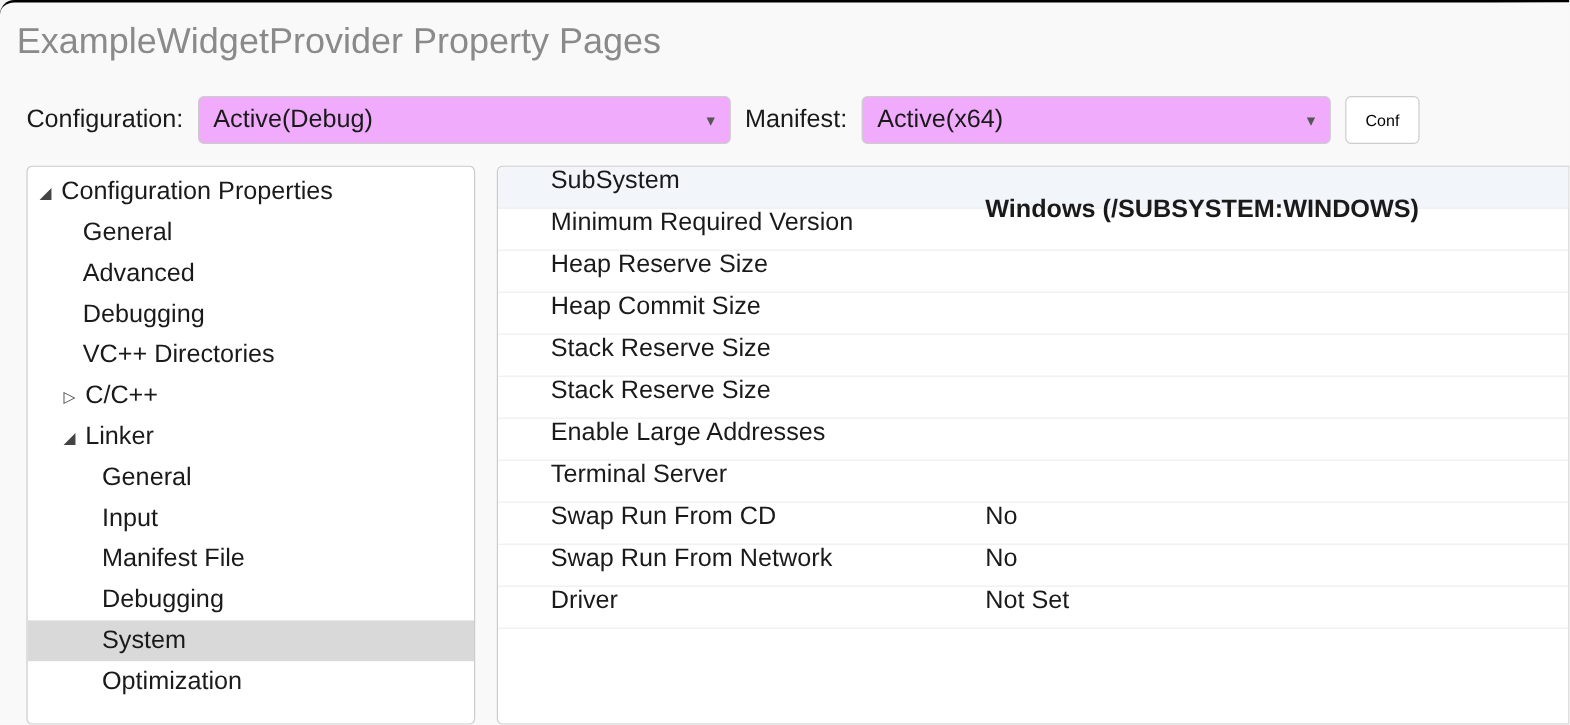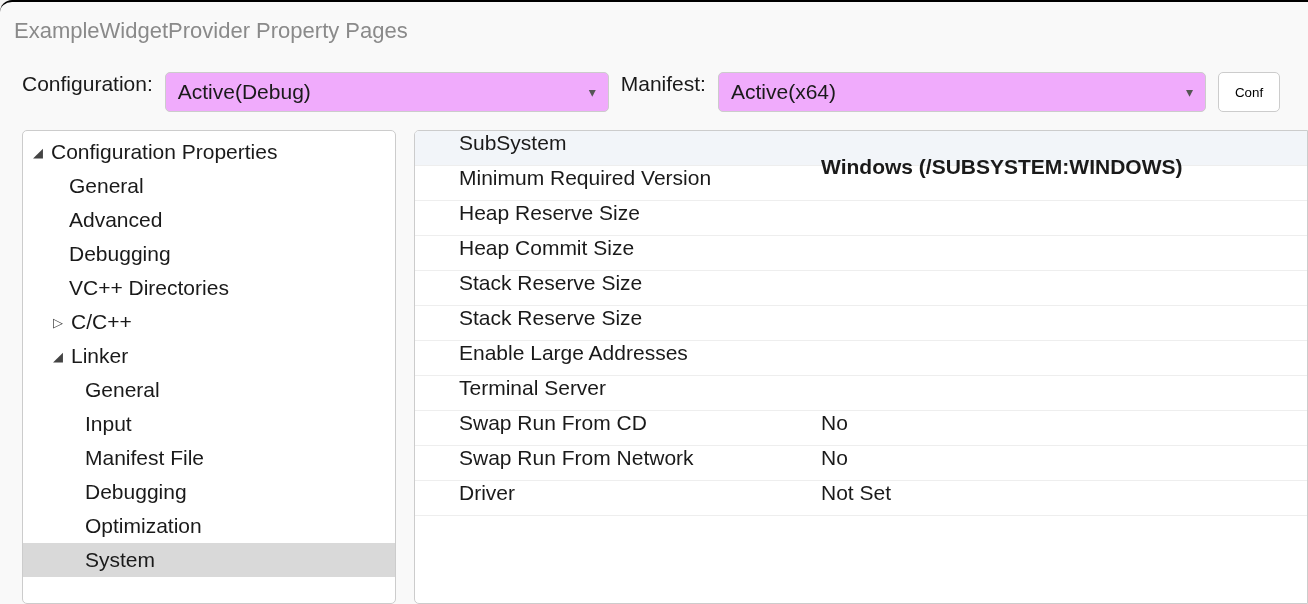--- a/index.html
+++ b/index.html
@@ -16,46 +16,46 @@
       background: #f9f9f9;
       height: 100%;
       display: flex;
       flex-direction: column;
       border-top-left-radius: 12px;
       border-top: 2px solid #000;
     }
     .titlebar {
       padding: 16px 14px 10px 14px;
       color: #8a8a8a;
-      font-size: 22px;
+      font-size: 30px;
     }
     .topbar {
       display: flex;
-      align-items: flex-start;
+      align-items: center;
       gap: 12px;
       padding: 18px 14px 18px 22px;
     }
     .label {
       color: #1a1a1a;
       white-space: nowrap;
     }
     .dropdown {
       display: flex;
       align-items: center;
       justify-content: space-between;
       background: #f0abfc;
       border: 1px solid #ccc;
       border-radius: 5px;
       height: 40px;
       padding: 0 12px;
       cursor: pointer;
       flex-shrink: 0;
     }
     .dropdown.config { width: 444px; }
-    .dropdown.platform { width: 488px; }
+    .dropdown.platform { width: 391px; }
     .chev {
       font-size: 14px;
       color: #555;
     }
     .btn {
       background: #fff;
       border: 1px solid #ccc;
       border-radius: 5px;
       height: 40px;
       padding: 0 16px;
@@ -177,25 +177,25 @@
       </div>
       <div class="tree-item indent-2">
         <span>Input</span>
       </div>
       <div class="tree-item indent-2">
         <span>Manifest File</span>
       </div>
       <div class="tree-item indent-2">
         <span>Debugging</span>
       </div>
-      <div class="tree-item indent-2">
-        <span>Optimization</span>
-      </div>
       <div class="tree-item indent-2 selected">
         <span>System</span>
+      </div>
+      <div class="tree-item indent-2">
+        <span>Optimization</span>
       </div>
     </div>
 
     <div class="prop-pane">
       <div class="prop-row highlight">
         <div class="prop-name">SubSystem</div>
         <div class="prop-val">Windows (/SUBSYSTEM:WINDOWS)</div>
       </div>
       <div class="prop-row">
         <div class="prop-name">Minimum Required Version</div>

